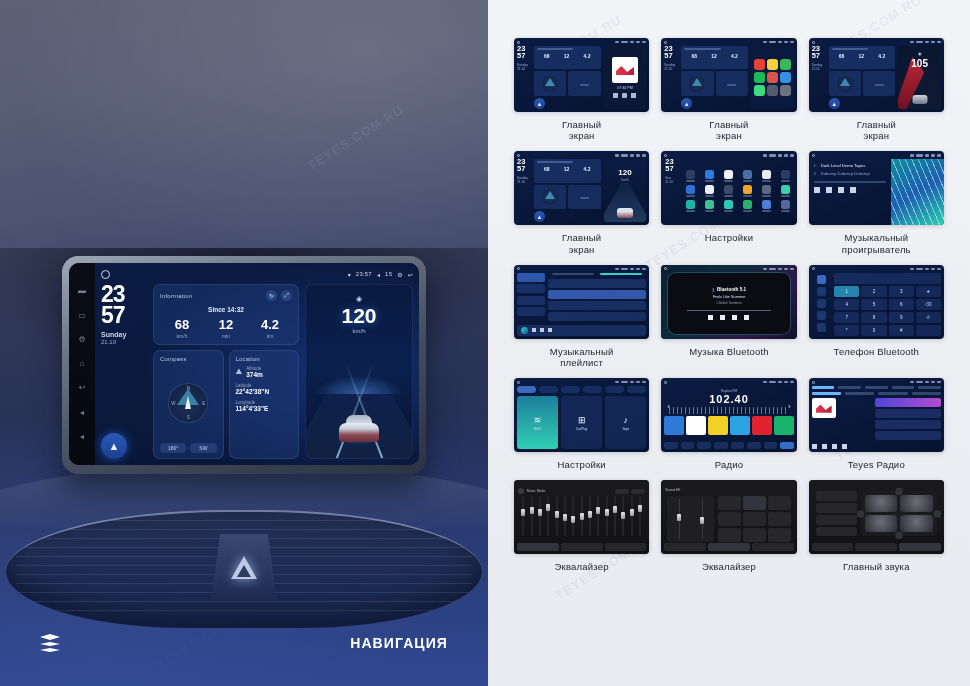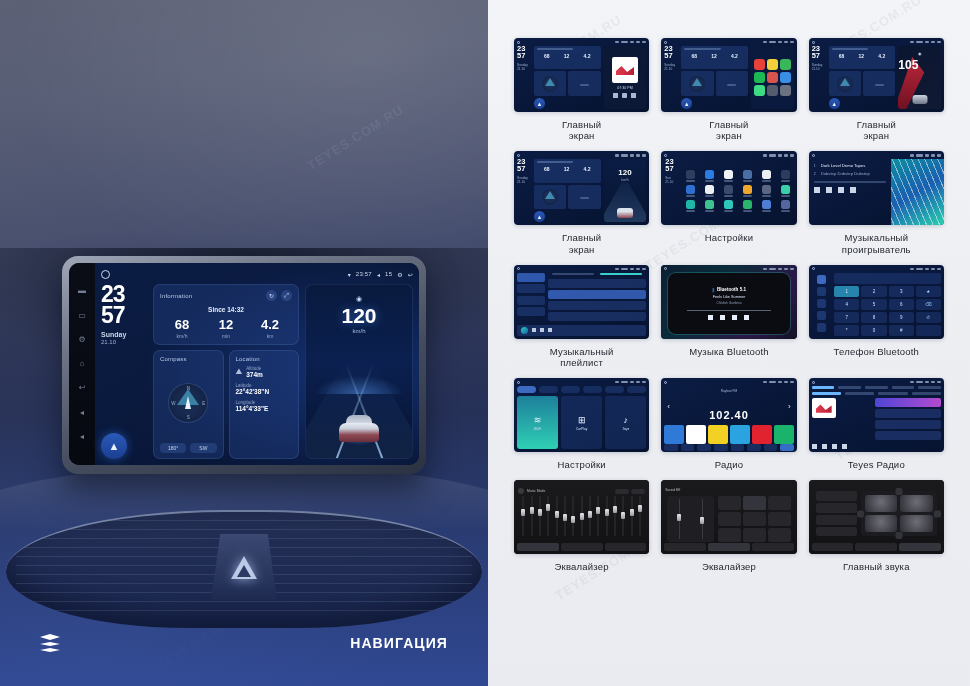--- a/index.html
+++ b/index.html
@@ -355,21 +355,21 @@
     width: 16px; height: 10px; border-radius: 3px;
     background: linear-gradient(180deg,#dde3ec 35%,#8b4652 100%);
   }
   .t-right.red { background: linear-gradient(145deg,#0a1530,#111a33); }
   .t-right.red .wedge {
     position: absolute; left: -4px; bottom: 0; width: 30px; height: 52px;
     background: linear-gradient(180deg,#d02a3a,#7a1020);
     clip-path: polygon(0 100%, 60% 0, 100% 30%, 40% 100%);
     opacity: .9;
   }
-  .t-right.red .sv { position: absolute; left: 0; right: 0; top: 12px; color: #fff; font-size: 12px; font-weight: 700; }
+  .t-right.red .sv { position: absolute; left: 0; right: 0; top: 12px; text-align: center; color: #fff; font-size: 10px; font-weight: 700; }
   .t-right.red .ic { position: absolute; left: 50%; top: 5px; transform: translateX(-50%); color: #cfe0ff; font-size: 4px; }
   .t-right.red .cr {
     position: absolute; left: 50%; bottom: 5px; transform: translateX(-50%);
     width: 15px; height: 9px; border-radius: 3px; background: linear-gradient(180deg,#cdd4df,#6c7789);
   }
 
   .t-right.album { background: #0b1836; display: flex; flex-direction: column; align-items: center; justify-content: center; gap: 3px; padding: 3px; }
   .album-art { width: 26px; height: 26px; background: #fff; border-radius: 2px; display: flex; align-items: center; justify-content: center; }
   .album-art .swirl { width: 18px; height: 10px; background: linear-gradient(90deg,#e23b4f,#b41f36); clip-path: polygon(0 60%,30% 10%,62% 70%,100% 20%,100% 100%,0 100%); }
   .album-time { color: #cfdcf2; font-size: 3.6px; }
@@ -450,21 +450,21 @@
   .ts-body { flex: 1; display: flex; gap: 3px; }
   .ts-tile { flex: 1; border-radius: 3px; background: rgba(30,55,115,0.5); display: flex; flex-direction: column; align-items: center; justify-content: center; gap: 2px; }
   .ts-tile.wifi { background: linear-gradient(180deg,#1d7f9b,#2fd0b4); }
   .ts-tile .g { color: #e9f4ff; font-size: 9px; }
   .ts-tile .lb { color: #cfe0f5; font-size: 3.2px; }
 
   
   .t-radio { position: absolute; inset: 8px 0 0 0; display: flex; flex-direction: column; }
   .tr-top { text-align: center; padding-top: 3px; }
   .tr-band { color: #9fb4d8; font-size: 3.2px; }
-  .tr-freq { color: #fff; font-size: 11px; font-weight: 700; letter-spacing: 1px; line-height: 1.1; margin-top: 16px; }
+  .tr-freq { color: #fff; font-size: 11px; font-weight: 700; letter-spacing: 1px; line-height: 1.1; }
   .tr-arrows { position: absolute; left: 0; right: 0; top: 16px; display: flex; justify-content: space-between; padding: 0 6px; color: #dbe6f8; font-size: 8px; }
   .tr-scale { height: 7px; margin: 2px 8px 0; background: repeating-linear-gradient(90deg, rgba(170,195,235,0.55) 0 1px, rgba(0,0,0,0) 1px 4px); }
   .tr-presets { display: flex; gap: 2px; padding: 2px 3px 0; }
   .tr-preset { flex: 1; height: 19px; border-radius: 2px; }
   .tr-bottom { margin-top: auto; height: 10px; display: flex; gap: 3px; padding: 0 3px 2px; }
   .tr-bottom i { flex: 1; height: 7px; border-radius: 2px; background: rgba(45,75,145,0.45); display: block; }
   .tr-bottom i.on { background: rgba(60,120,215,0.9); }
 
   
   .t-teyes { position: absolute; inset: 8px 3px 3px 3px; display: flex; flex-direction: column; gap: 3px; }

